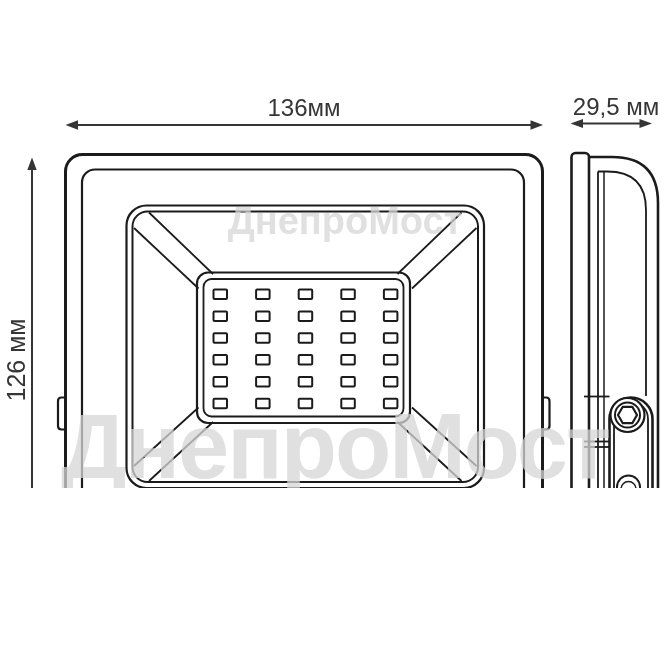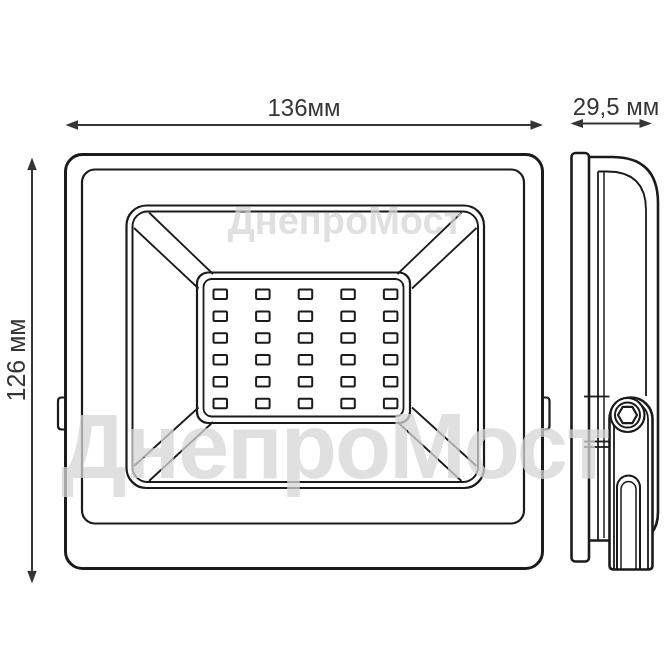--- a/index.html
+++ b/index.html
@@ -1,17 +1,17 @@
 <!DOCTYPE html>
 <html style="--line-color: #1b1b1b; --dim-color: #353535; --wm-color: #d6d6d6; --bg-color: #ffffff;"><head>
 <meta charset="utf-8">
 <style>
   html,body{margin:0;padding:0;background:#fff;}
   .stage{
-    position:relative;width:667px;height:667px;background:var(--bg-color,#fff);
+    position:relative;width:667px;height:488px;background:var(--bg-color,#fff);
     overflow:hidden;font-family:"Liberation Sans",sans-serif;
   }
   svg{display:block}
   .ln{stroke:var(--line-color,#1b1b1b);fill:none;stroke-linejoin:round;}
   .s30{stroke-width:3}
   .s26{stroke-width:2.6}
   .s22{stroke-width:2.2}
   .s20{stroke-width:2}
   .s18{stroke-width:1.8}
   .s15{stroke-width:1.5}

